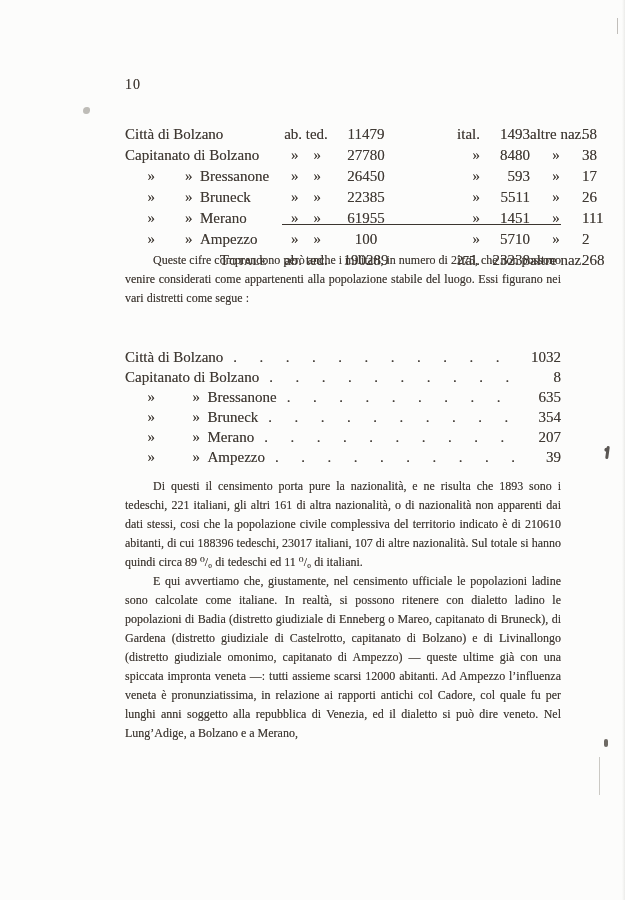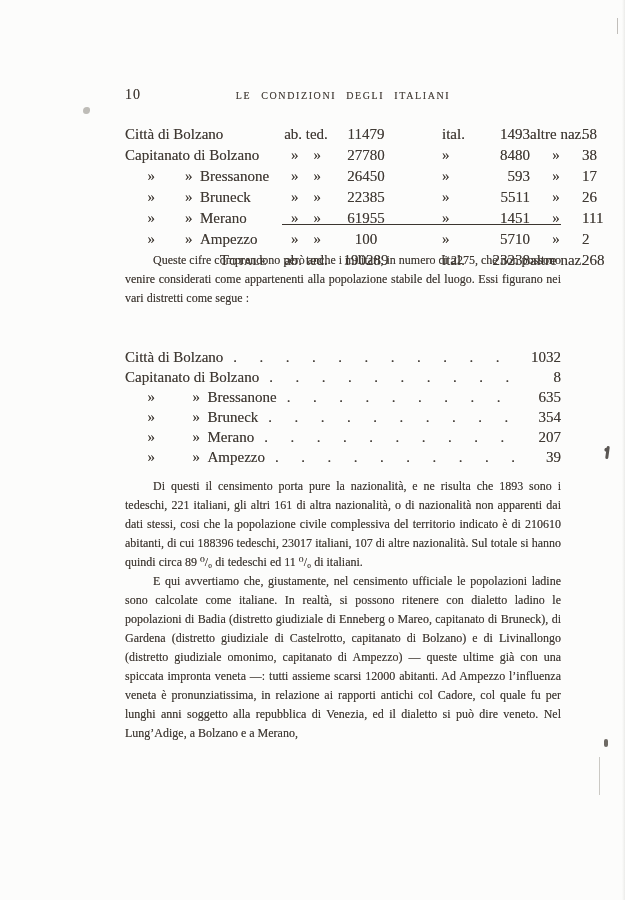--- a/index.html
+++ b/index.html
@@ -6,35 +6,35 @@
   body {
     width:625px; height:900px; position:relative; overflow:hidden;
     background:#fcfcfb;
     font-family:"Liberation Serif","DejaVu Serif",serif;
     color:#3f3933;
     text-shadow:0 0 0.5px rgba(58,50,44,0.55);
   }
   .content { position:absolute; left:125px; top:0; width:436px; }
 
   
-  .running-head { position:absolute; top:87px; left:0; width:436px; height:16px; }
+  .running-head { position:absolute; top:77px; left:0; width:436px; height:16px; }
   .page-num { position:absolute; left:0; top:0; font-size:14px; letter-spacing:1px; }
   .run-title {
     position:absolute; left:0; right:0; top:3px; text-align:center;
     font-size:10px; letter-spacing:1.6px; word-spacing:6px; color:#4a443e;
   }
 
   
   .t1 { position:absolute; top:100px; left:0; width:436px; font-size:15px; }
   .t1-row { display:flex; height:21px; align-items:baseline; line-height:21px; }
   .t1-row > span { flex-shrink:0; white-space:nowrap; }
   .c-place { width:152px; text-align:left; }
   .c-lab1  { width:58px;  text-align:center; }
   .c-num1  { width:62px;  text-align:center; }
-  .c-lab2  { width:38px;  text-align:left;padding-left:45px; }
+  .c-lab2  { width:38px;  text-align:right;padding-left:45px; }
   .c-num2  { width:50px;  text-align:right;margin-top:24px; }
   .c-lab3  { width:52px;  text-align:center; overflow:visible; }
   .c-num3  { flex:1 1 auto; text-align:right; }
   .t1-rule { position:absolute; left:157px; right:0; top:124px; border-top:1.5px solid #3b352f; }
   .t1-total .c-place { text-align:right; padding-right:10px; box-sizing:border-box; font-variant:small-caps; letter-spacing:0.5px; }
 
   
   .para { text-align:justify; font-size:12px; line-height:19px; }
   .p1 { position:absolute; top:251px; left:0; width:436px; }
   .para-block { position:absolute; top:477px; left:0; width:436px; }
@@ -58,21 +58,20 @@
   .speck-e { left:617px; top:18px; width:1px; height:16px; background:#9a958f; opacity:.6; }
   .edge-strip { position:absolute; right:0; top:0; width:3px; height:900px; background:linear-gradient(to left, #ececea, rgba(236,236,234,0)); }
 </style>
 </head>
 <body>
 
 <div class="content">
 
   <div class="running-head">
     <span class="page-num">10</span>
-    <span class="run-title">LE CONDIZIONI DEGLI ITALIANI</span>
   </div>
 
   <div class="t1">
     <div class="t1-row">
       <span class="c-place">Città di Bolzano</span>
       <span class="c-lab1">ab. ted.</span>
       <span class="c-num1">11479</span>
       <span class="c-lab2">ital.</span>
       <span class="c-num2">1493</span>
       <span class="c-lab3">altre naz.</span>

